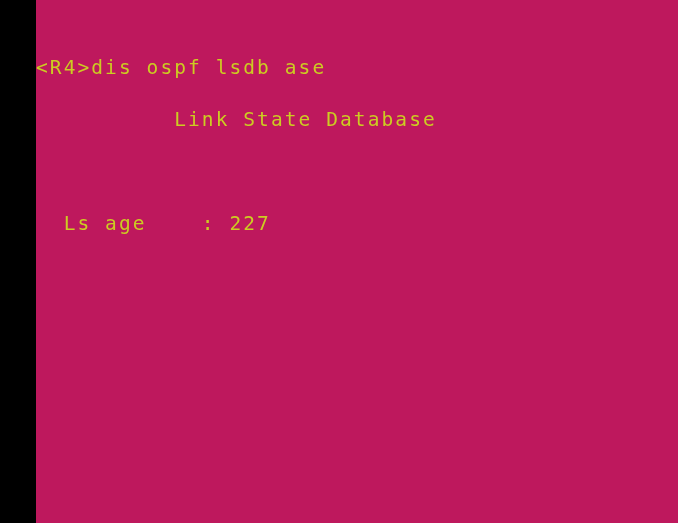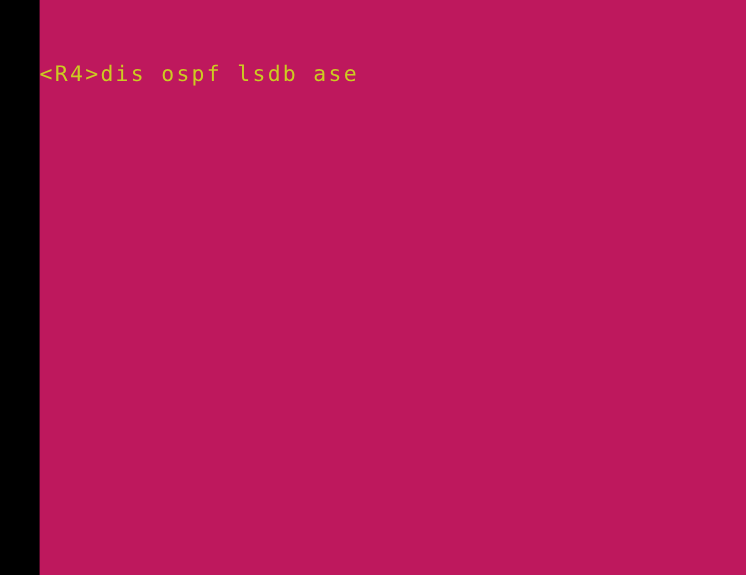--- a/index.html
+++ b/index.html
@@ -57,23 +57,25 @@
 </head>
 <body style="background: rgb(0, 0, 0);">
 
 <div id="terminal" style="background: #be185d; color: rgb(204, 204, 34); letter-spacing: 2.08px; margin-left: 36px;">
 
   <div id="cmd-region">
     <span class="term-line prompt-line">&lt;R4&gt;dis ospf lsdb ase</span>
   </div>
 
   <div id="header-region">
+    <span class="term-line">          Link State Database</span>
   </div>
 
   <div id="body-region">
+    <span class="term-line">  Ls age    : 227</span>
     
     
     
     
     
     
     
     
     
     

